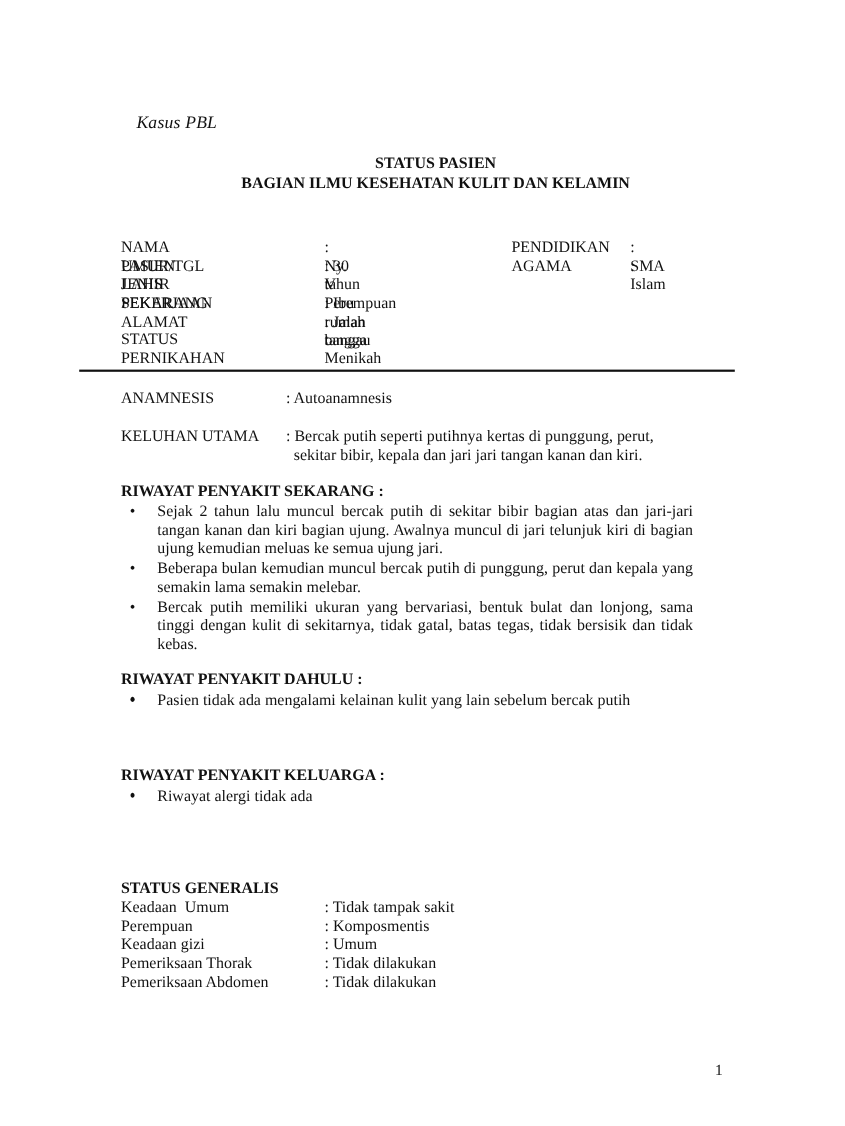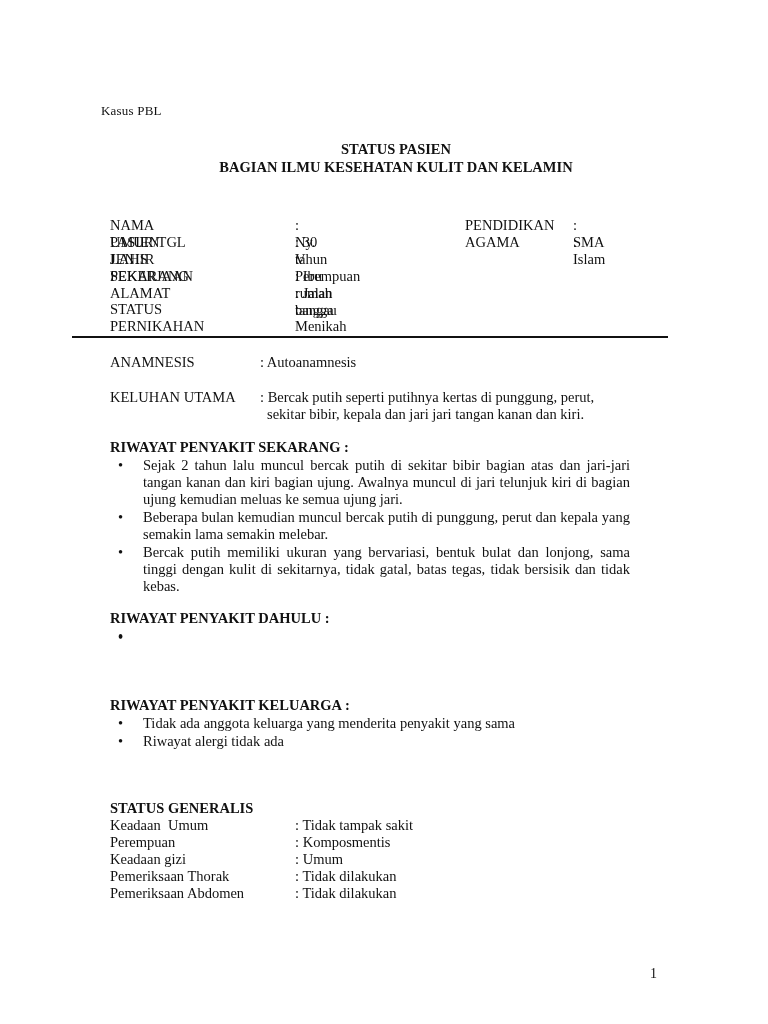--- a/index.html
+++ b/index.html
@@ -1,19 +1,19 @@
 <!DOCTYPE html>
 <html><head>
 <meta charset="utf-8">
 <style>
   html, body { margin: 0; padding: 0; background: #ffffff; }
   body { width: 768px; height: 1024px; position: relative; overflow: hidden;
          font-family: "Liberation Serif", "DejaVu Serif", serif; color: #111; font-size: 14.5px; }
   .abs { position: absolute; white-space: nowrap; }
-  .kasus { left: 101px; top: 103px; font-size: 13px; letter-spacing: 0.2px; }
+  .kasus { left: 124px; top: 103px; font-style: italic; font-size: 16px; letter-spacing: 0.2px; }
   .title { left: 0; width: 768px; text-align: center; font-weight: bold; font-size: 14.5px; }
   .t1 { top: 141px; left: 12px; }
   .t2 { top: 159px; left: 12px; }
   .idrow { position: absolute; left: 110px; height: 17px; line-height: 17px; }
   .idlabel { position: absolute; left: 0; }
   .idval { position: absolute; left: 185px; }
   .idlabel2 { position: absolute; left: 355px; }
   .idval2 { position: absolute; left: 463px; }
   .hr { position: absolute; left: 72px; width: 596px; top: 336px; height: 2px; background: #111; }
   .bold { font-weight: normal; }
@@ -87,26 +87,26 @@
 <ul class="bullets" style="top:457px;">
   <li><span class="dot">•</span><span>Sejak 2 tahun lalu muncul bercak putih di sekitar bibir bagian atas dan jari-jari tangan kanan dan kiri bagian ujung. Awalnya muncul di jari telunjuk kiri di bagian ujung kemudian meluas ke semua ujung jari.</span></li>
   <li><span class="dot">•</span><span>Beberapa bulan kemudian muncul bercak putih di punggung, perut dan kepala yang semakin lama semakin melebar.</span></li>
   <li><span class="dot">•</span><span>Bercak putih memiliki ukuran yang bervariasi, bentuk bulat dan lonjong, sama tinggi dengan kulit di sekitarnya, tidak gatal, batas tegas, tidak bersisik dan tidak kebas.</span></li>
 </ul>
 
 <div class="section-title" style="top:610px;">RIWAYAT PENYAKIT DAHULU :</div>
 <ul class="bullets" style="top:628px;">
   <li><span class="dot">•</span></li>
   <li><span class="dot">•</span></li>
-  <li><span class="dot">•</span></li>
+  <li><span class="dot">•</span><span>Pasien tidak ada mengalami kelainan kulit yang lain sebelum bercak putih</span></li>
 </ul>
 
 <div class="section-title" style="top:697px;">RIWAYAT PENYAKIT KELUARGA :</div>
 <ul class="bullets" style="top:715px;">
-  <li><span class="dot">•</span><span>Tidak ada anggota keluarga yang menderita penyakit yang sama</span></li>
+  <li><span class="dot">•</span></li>
   <li><span class="dot">•</span><span>Riwayat alergi tidak ada</span></li>
 </ul>
 
 <div class="section-title" style="top:800px;">STATUS GENERALIS</div>
 <div class="gen-row" style="top:817px;">
   <span class="gen-label" style="white-space:pre;">Keadaan  Umum</span>
   <span class="gen-val">: Tidak tampak sakit</span>
 </div>
 <div class="gen-row" style="top:834px;">
   <span class="gen-label">Perempuan</span>

